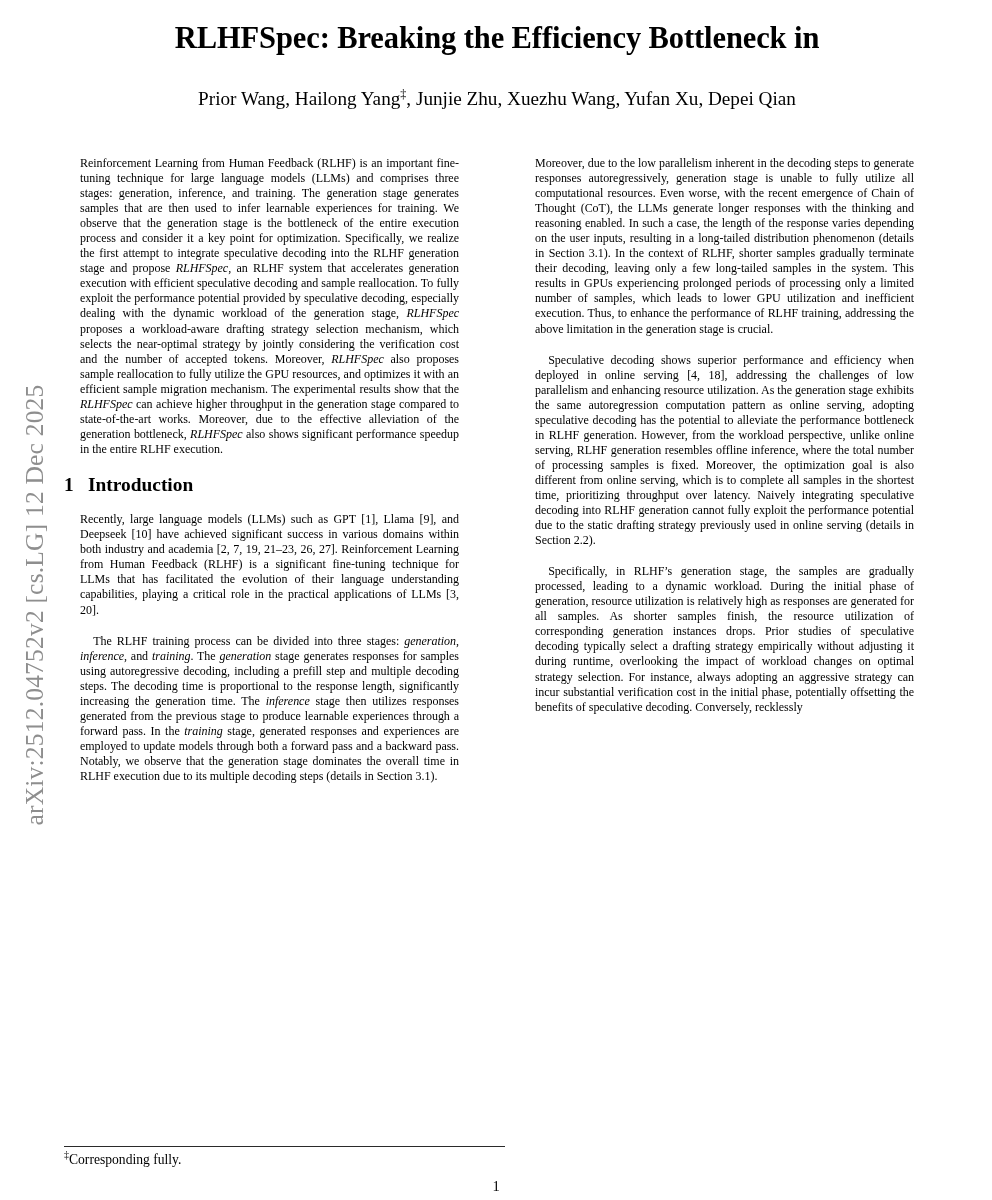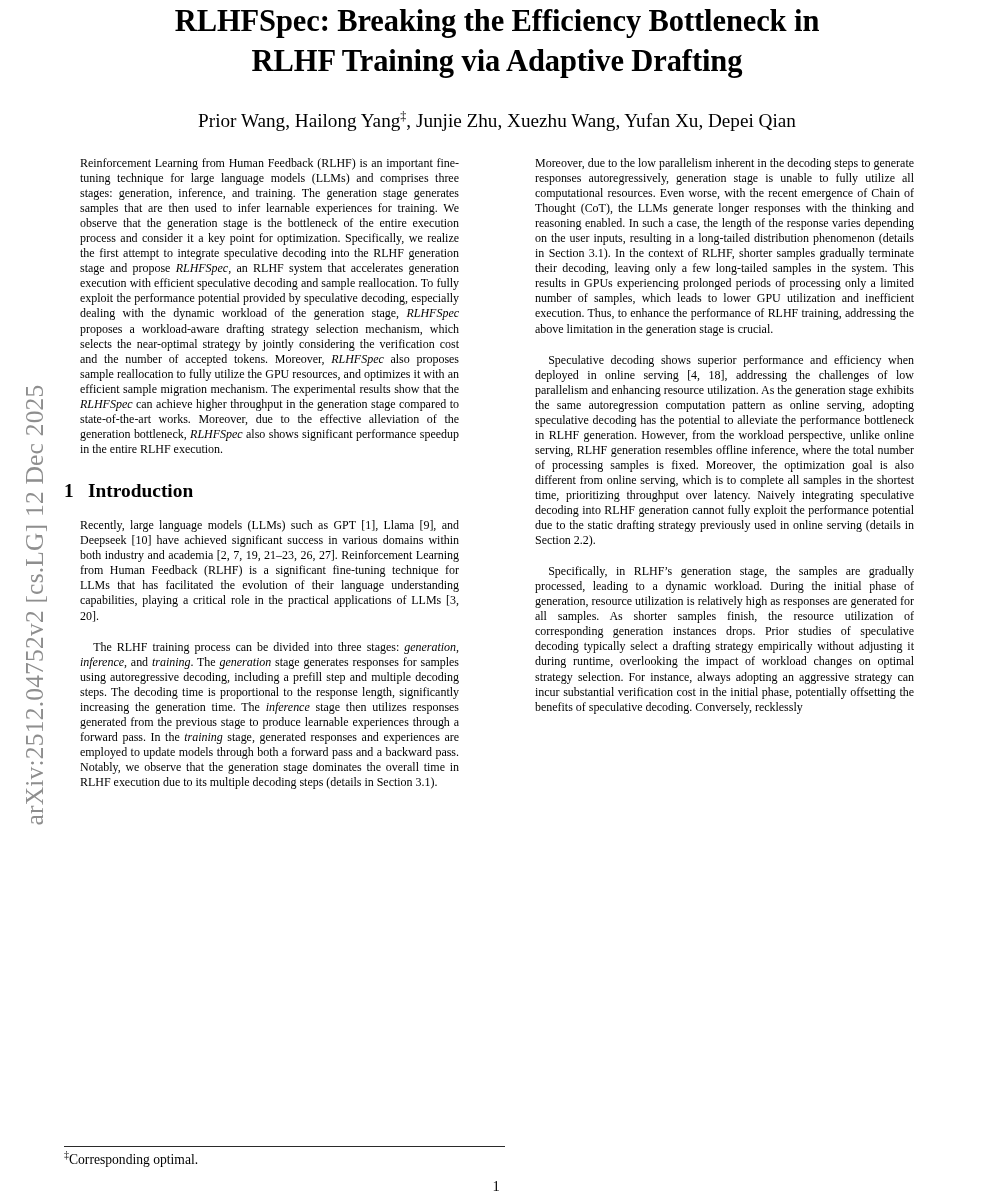--- a/index.html
+++ b/index.html
@@ -40,21 +40,21 @@
     top: 0px;
     width: 866px;
     text-align: center;
   }
   .paper-title {
     font-size: 30.5px;
     font-weight: bold;
     line-height: 1.30;
     letter-spacing: -0.1px;
     margin: 0;
-    padding-top: 2px;
+    padding-top: 19px;
   }
   .title-line {
     display: block;
   }
   .authors {
     margin-top: 28px;
     font-size: 19.2px;
     line-height: 1.3;
   }
   .authors sup {
@@ -100,21 +100,21 @@
     text-align: justify;
     text-justify: inter-word;
     hyphens: auto;
     -webkit-hyphens: auto;
     letter-spacing: -0.02px;
   }
   p.body + p.body {
     text-indent: 1.1em;
   }
   .gap-before {
-    margin-top: 22px;
+    margin-top: 16px;
   }
   em { }
   strong { font-weight: normal; }
 
   
   .footnote-area {
     position: absolute;
     left: 64px;
     top: 1146px;
     width: 441px;
@@ -149,21 +149,20 @@
 </head>
 <body>
 
 <div class="page">
 
   <div class="arxiv-stamp">arXiv:2512.04752v2  [cs.LG]  12 Dec 2025</div>
 
   <div class="title-block">
     <h1 class="paper-title">
       <span class="title-line">RLHFSpec: Breaking the Efficiency Bottleneck in</span>
-      <span class="title-line">RLHF Training via Adaptive Drafting</span>
     </h1>
     <div class="authors"><span>Prior Wang, Hailong Yang</span><sup>‡</sup><span>, Junjie Zhu, Xuezhu Wang, Yufan Xu, Depei Qian</span></div>
   </div>
 
   <div class="columns">
 
     <div class="col col-left">
 
 
       <p class="body"><span>Reinforcement Learning from Human Feedback (RLHF) is an important fine-tuning technique for large language models (LLMs) and comprises three stages: generation, inference, and training. The generation stage generates samples that are then used to infer learnable experiences for training. We observe that the generation stage is the bottleneck of the entire execution process and consider it a key point for optimization. Specifically, we realize the first attempt to integrate speculative decoding into the RLHF generation stage and propose </span><em>RLHFSpec</em><span>, an RLHF system that accelerates generation execution with efficient speculative decoding and sample reallocation. To fully exploit the performance potential provided by speculative decoding, especially dealing with the dynamic workload of the generation stage, </span><em>RLHFSpec</em><span> proposes a workload-aware drafting strategy selection mechanism, which selects the near-optimal strategy by jointly considering the verification cost and the number of accepted tokens. Moreover, </span><em>RLHFSpec</em><span> also proposes sample reallocation to fully utilize the GPU resources, and optimizes it with an efficient sample migration mechanism. The experimental results show that the </span><em>RLHFSpec</em><span> can achieve higher throughput in the generation stage compared to state-of-the-art works. Moreover, due to the effective alleviation of the generation bottleneck, </span><em>RLHFSpec</em><span> also shows significant performance speedup in the entire RLHF execution.</span></p>
@@ -182,18 +181,18 @@
 
       <p class="body">Speculative decoding shows superior performance and efficiency when deployed in online serving [4, 18], addressing the challenges of low parallelism and enhancing resource utilization. As the generation stage exhibits the same autoregression computation pattern as online serving, adopting speculative decoding has the potential to alleviate the performance bottleneck in RLHF generation. However, from the workload perspective, unlike online serving, RLHF generation resembles offline inference, where the total number of processing samples is fixed. Moreover, the optimization goal is also different from online serving, which is to complete all samples in the shortest time, prioritizing throughput over latency. Naively integrating speculative decoding into RLHF generation cannot fully exploit the performance potential due to the static drafting strategy previously used in online serving (details in Section 2.2).</p>
 
       <p class="body"><span>Specifically, in RLHF’s generation stage, the samples are gradually processed, leading to a </span><strong>dynamic workload</strong><span>. During the initial phase of generation, resource utilization is relatively high as responses are generated for all samples. As shorter samples finish, the resource utilization of corresponding generation instances drops. Prior studies of speculative decoding typically select a drafting strategy empirically without adjusting it during runtime, overlooking the impact of workload changes on optimal strategy selection. For instance, always adopting an aggressive strategy can incur substantial verification cost in the initial phase, potentially offsetting the benefits of speculative decoding. Conversely, recklessly</span></p>
 
     </div>
   </div>
 
   <div class="footnote-area">
     <div class="footnote-rule"></div>
-    <p class="footnote-text"><sup>‡</sup><span>Corresponding optimal.</span></p>
+    <p class="footnote-text"><sup>‡</sup><span>Corresponding fully.</span></p>
   </div>
 
   <div class="page-number">1</div>
 
 </div>
 
 </body></html>

